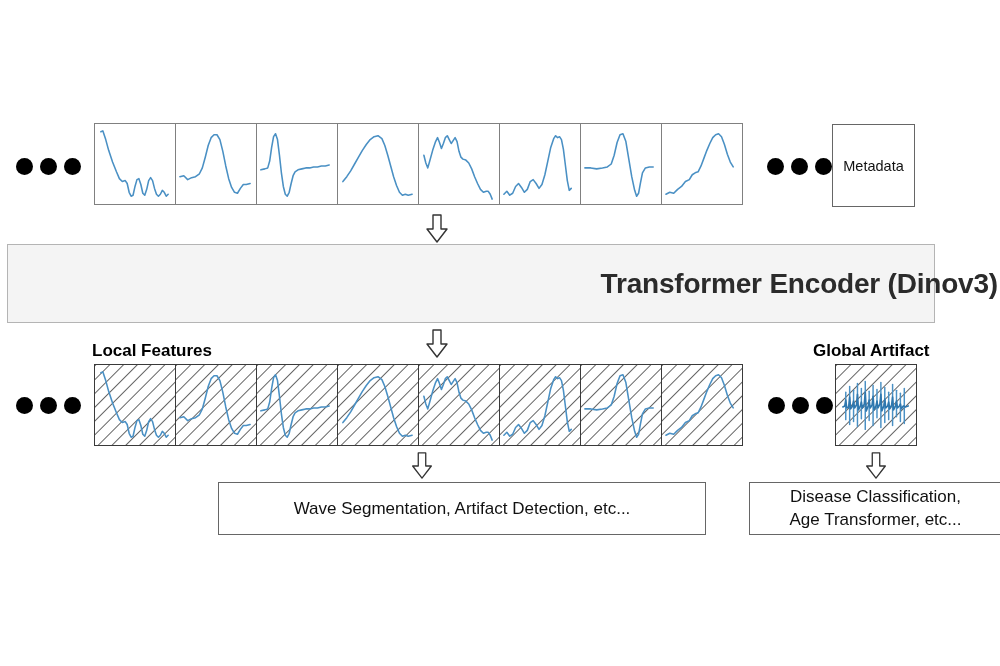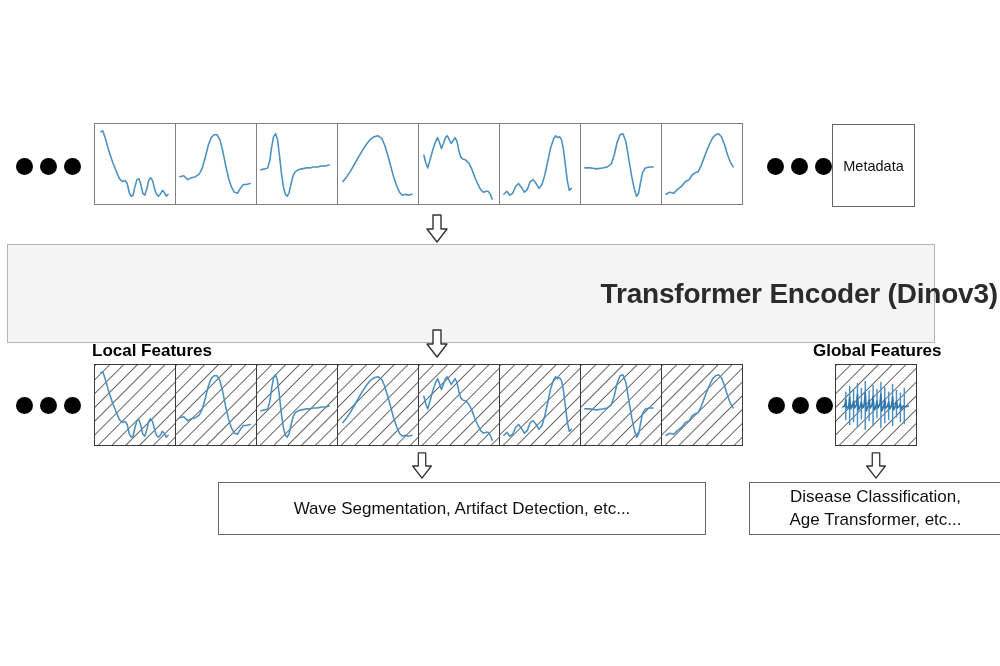--- a/index.html
+++ b/index.html
@@ -69,21 +69,21 @@
     text-align: center;
     color: #111111;
   }
   #metadata-box {
     left: 828px; top: 124px;
     width: 83px; height: 83px;
     font-size: 14.5px;
   }
   #encoder-box {
     left: 3px; top: 244px;
-    width: 928px; height: 99px;
+    width: 928px; height: 79px;
     background: #f4f4f4;
     border-color: #b4b4b4;
     justify-content: flex-end;
     overflow: visible;
   }
   #encoder-label {
     font-size: 28px;
     font-weight: bold;
     color: #2b2b2b;
     white-space: nowrap;
@@ -228,21 +228,21 @@
     <span id="encoder-label">Transformer Encoder (Dinov3)</span>
   </div>
 
   <div class="block-arrow" style="left:418px; top:329px;">
     <svg width="30" height="30" viewBox="0 0 30 30">
       <path d="M 11,1 L 19,1 L 19,15 L 25,15 L 15,28 L 5,15 L 11,15 Z" fill="#ffffff" stroke="#333333" stroke-width="1.4" stroke-linejoin="round"></path>
     </svg>
   </div>
 
   <div class="caption" id="local-caption">Local Features</div>
-  <div class="caption" id="global-caption">Global Features</div>
+  <div class="caption" id="global-caption">Global Artifact</div>
 
   <div class="dots" id="local-dots-left" style="left:12px; top:397px;">
     <span class="dot"></span>
     <span class="dot"></span>
     <span class="dot"></span>
   </div>
 
   <div class="patch-strip" id="local-patches" style="left:90px; top:364px;">
 
     <div class="patch hatched">

